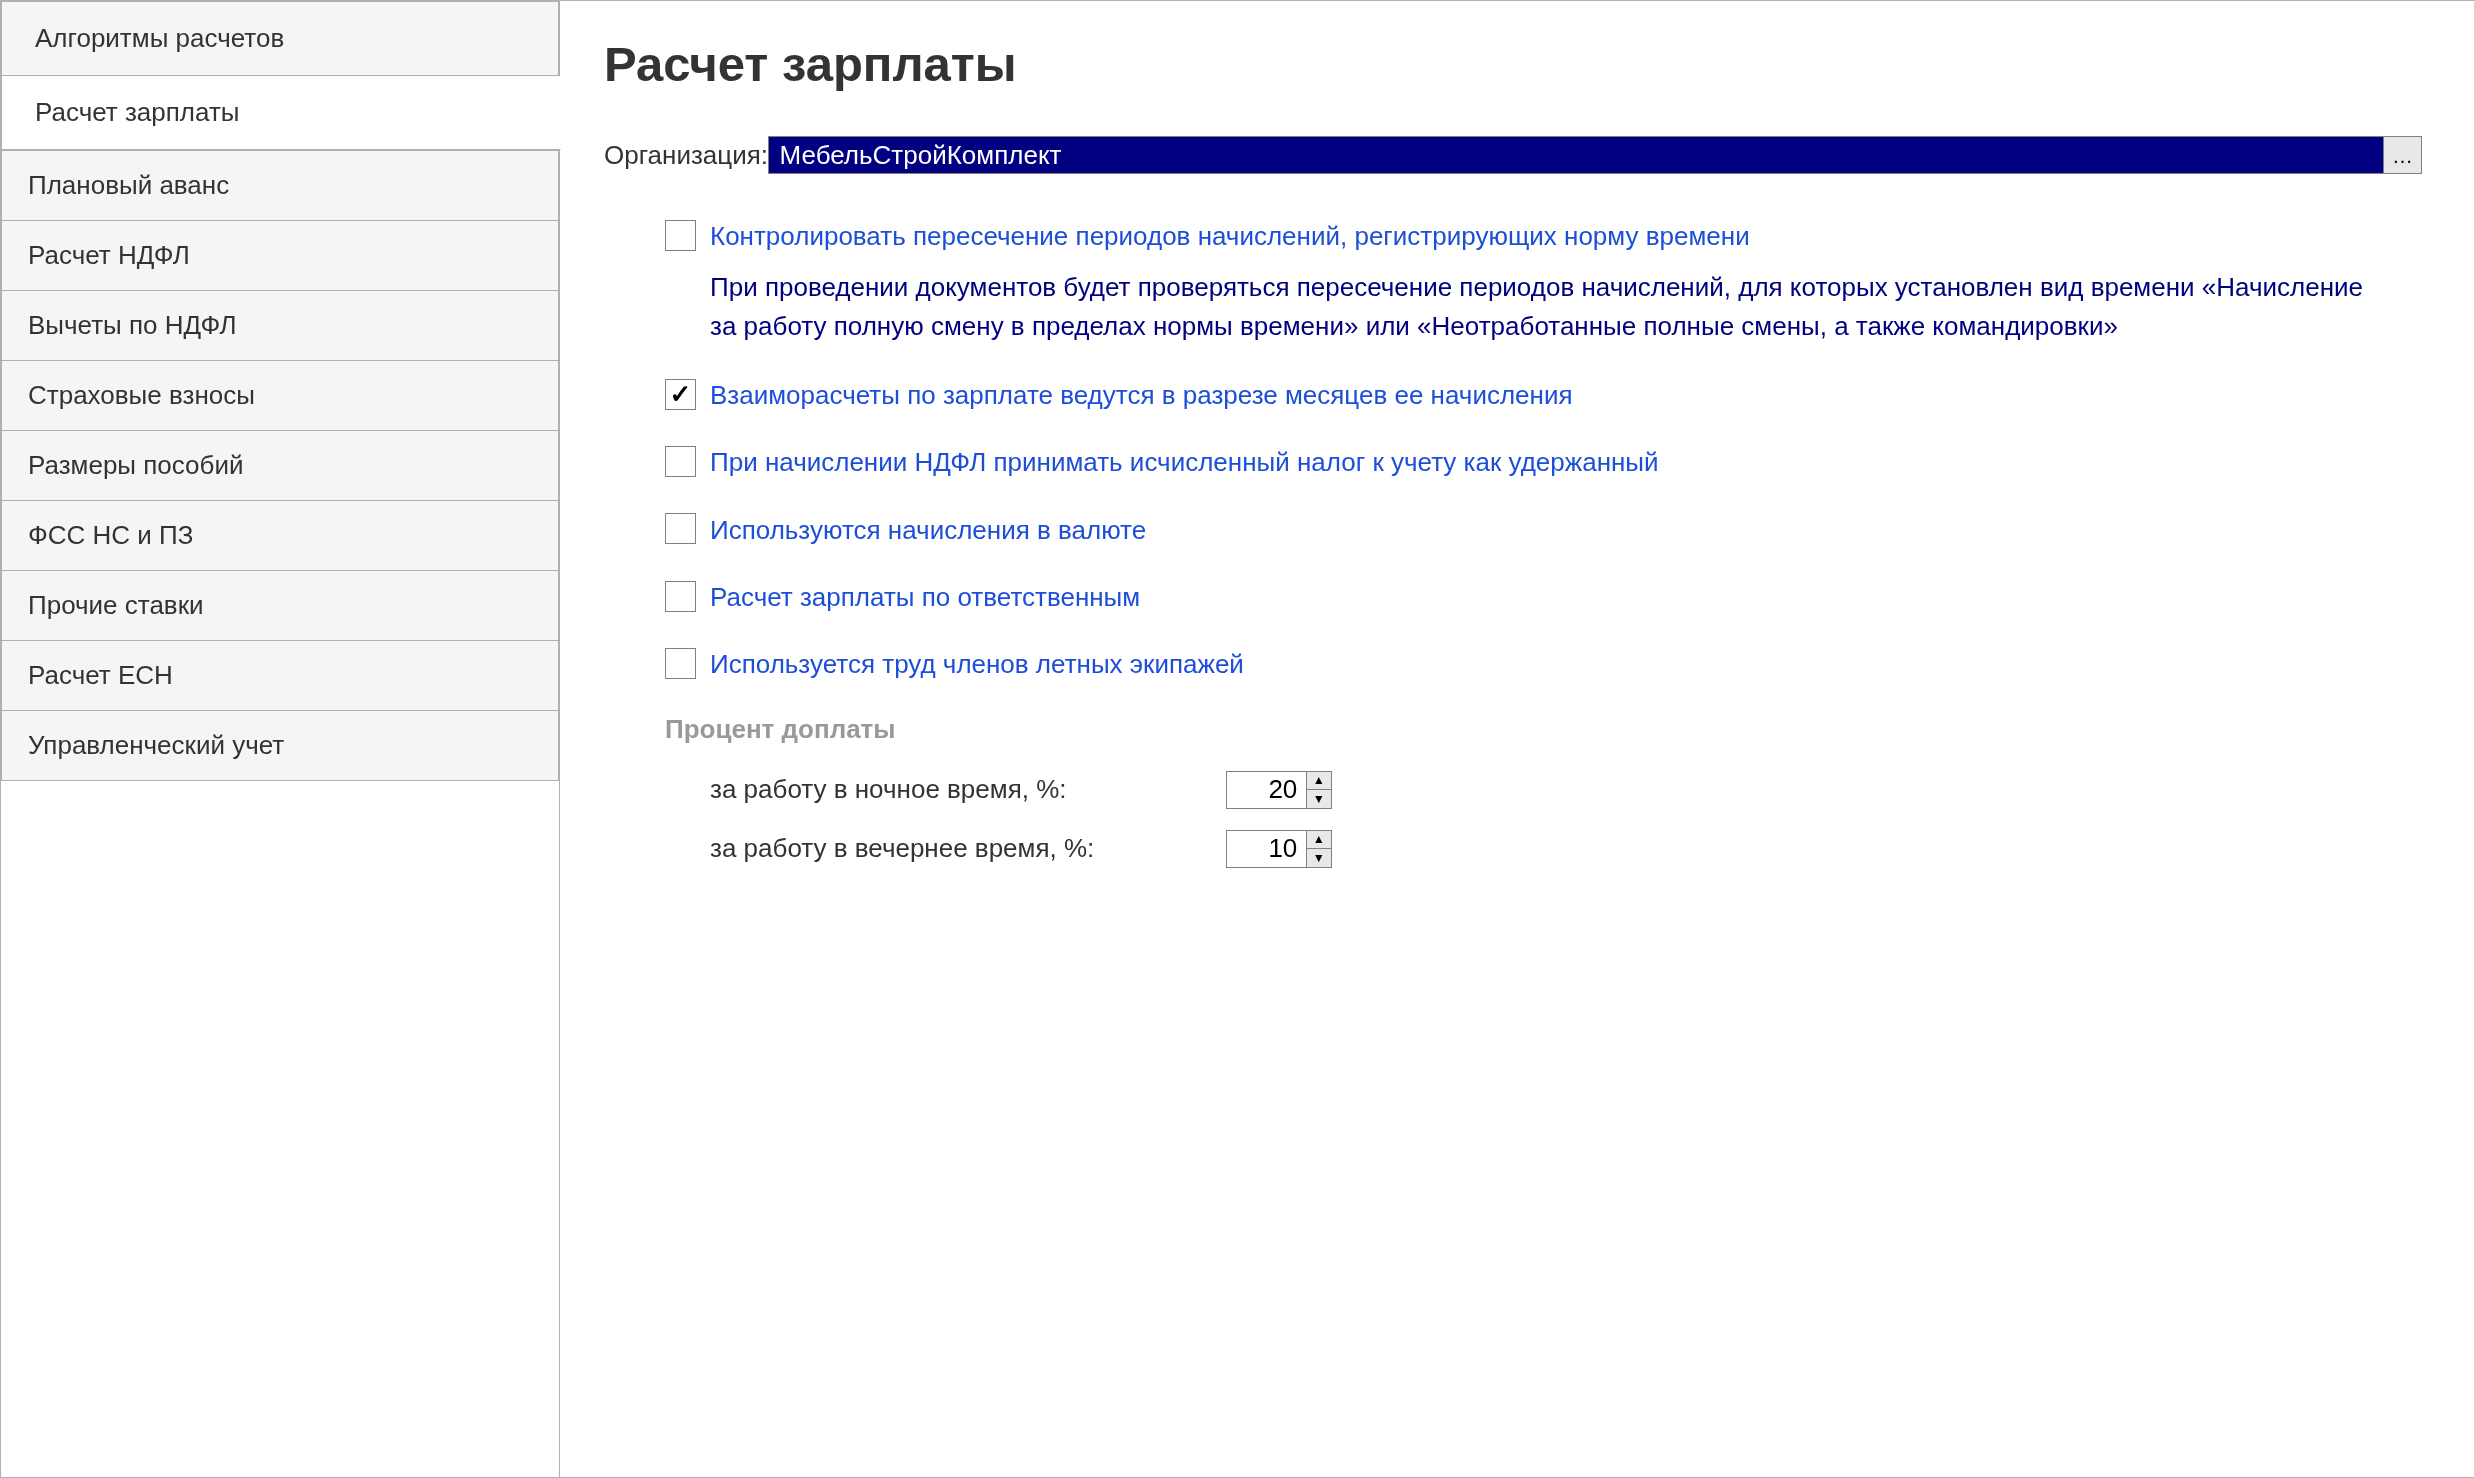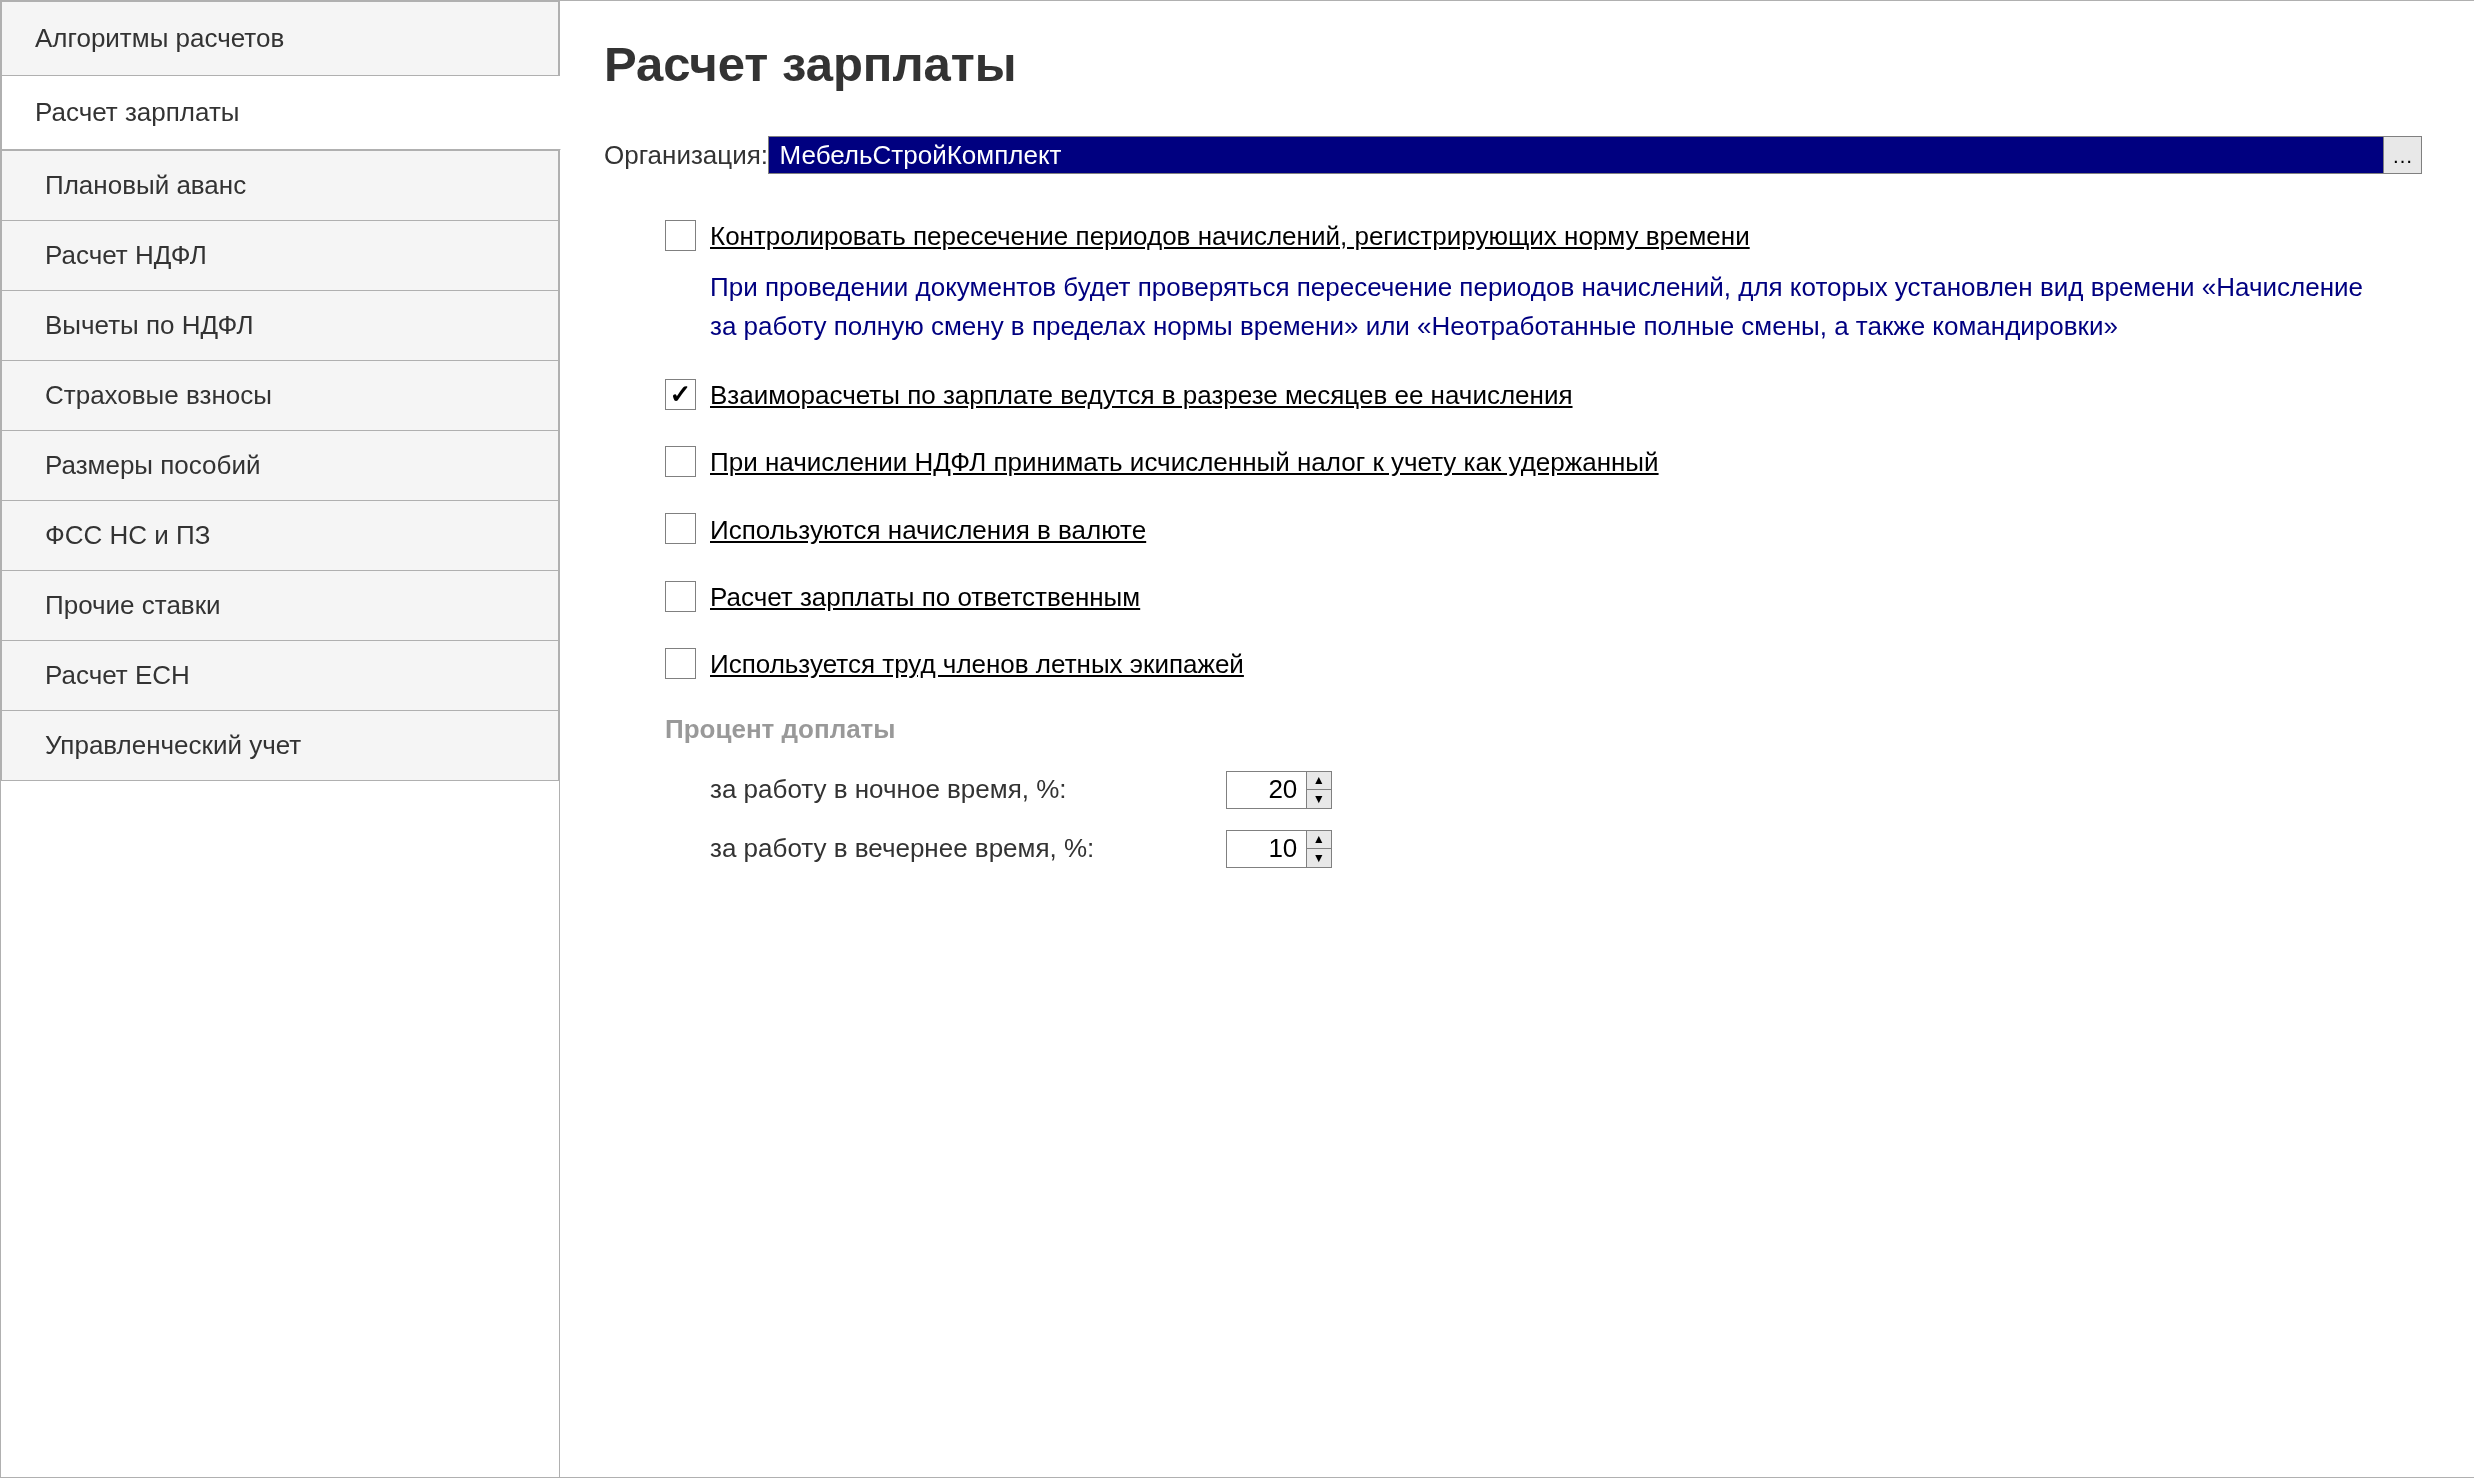--- a/index.html
+++ b/index.html
@@ -50,21 +50,21 @@
       margin-right: -1.7px;
       z-index: 2;
     }
     .tab-group-bottom {
       display: flex;
       flex-direction: column;
       margin-top: 0;
     }
     .tab-group-bottom .tab-item {
       font-size: 26px;
-      padding: 19px 43px;
+      padding: 19px 26px;
     }
     .content {
       flex: 1;
       padding: 35px 52px 35px 44px;
       background: #ffffff;
     }
     .page-title {
       font-size: 49px;
       font-weight: bold;
       color: #333333;
@@ -132,23 +132,22 @@
       margin-top: 1.7px;
     }
     .checkbox.checked::before {
       content: "✓";
       font-size: 26px;
       font-weight: bold;
       color: #000000;
     }
     .checkbox-label {
       font-size: 26px;
-      color: #000000;
+      color: #1d4ed8;
       line-height: 1.4;
-      text-decoration: underline;
     }
     .help-text {
       font-size: 26px;
       color: #000080;
       line-height: 1.5;
       margin-left: 45px;
       margin-top: -17.5px;
       margin-bottom: 31px;
       max-width: 1661px;
     }

